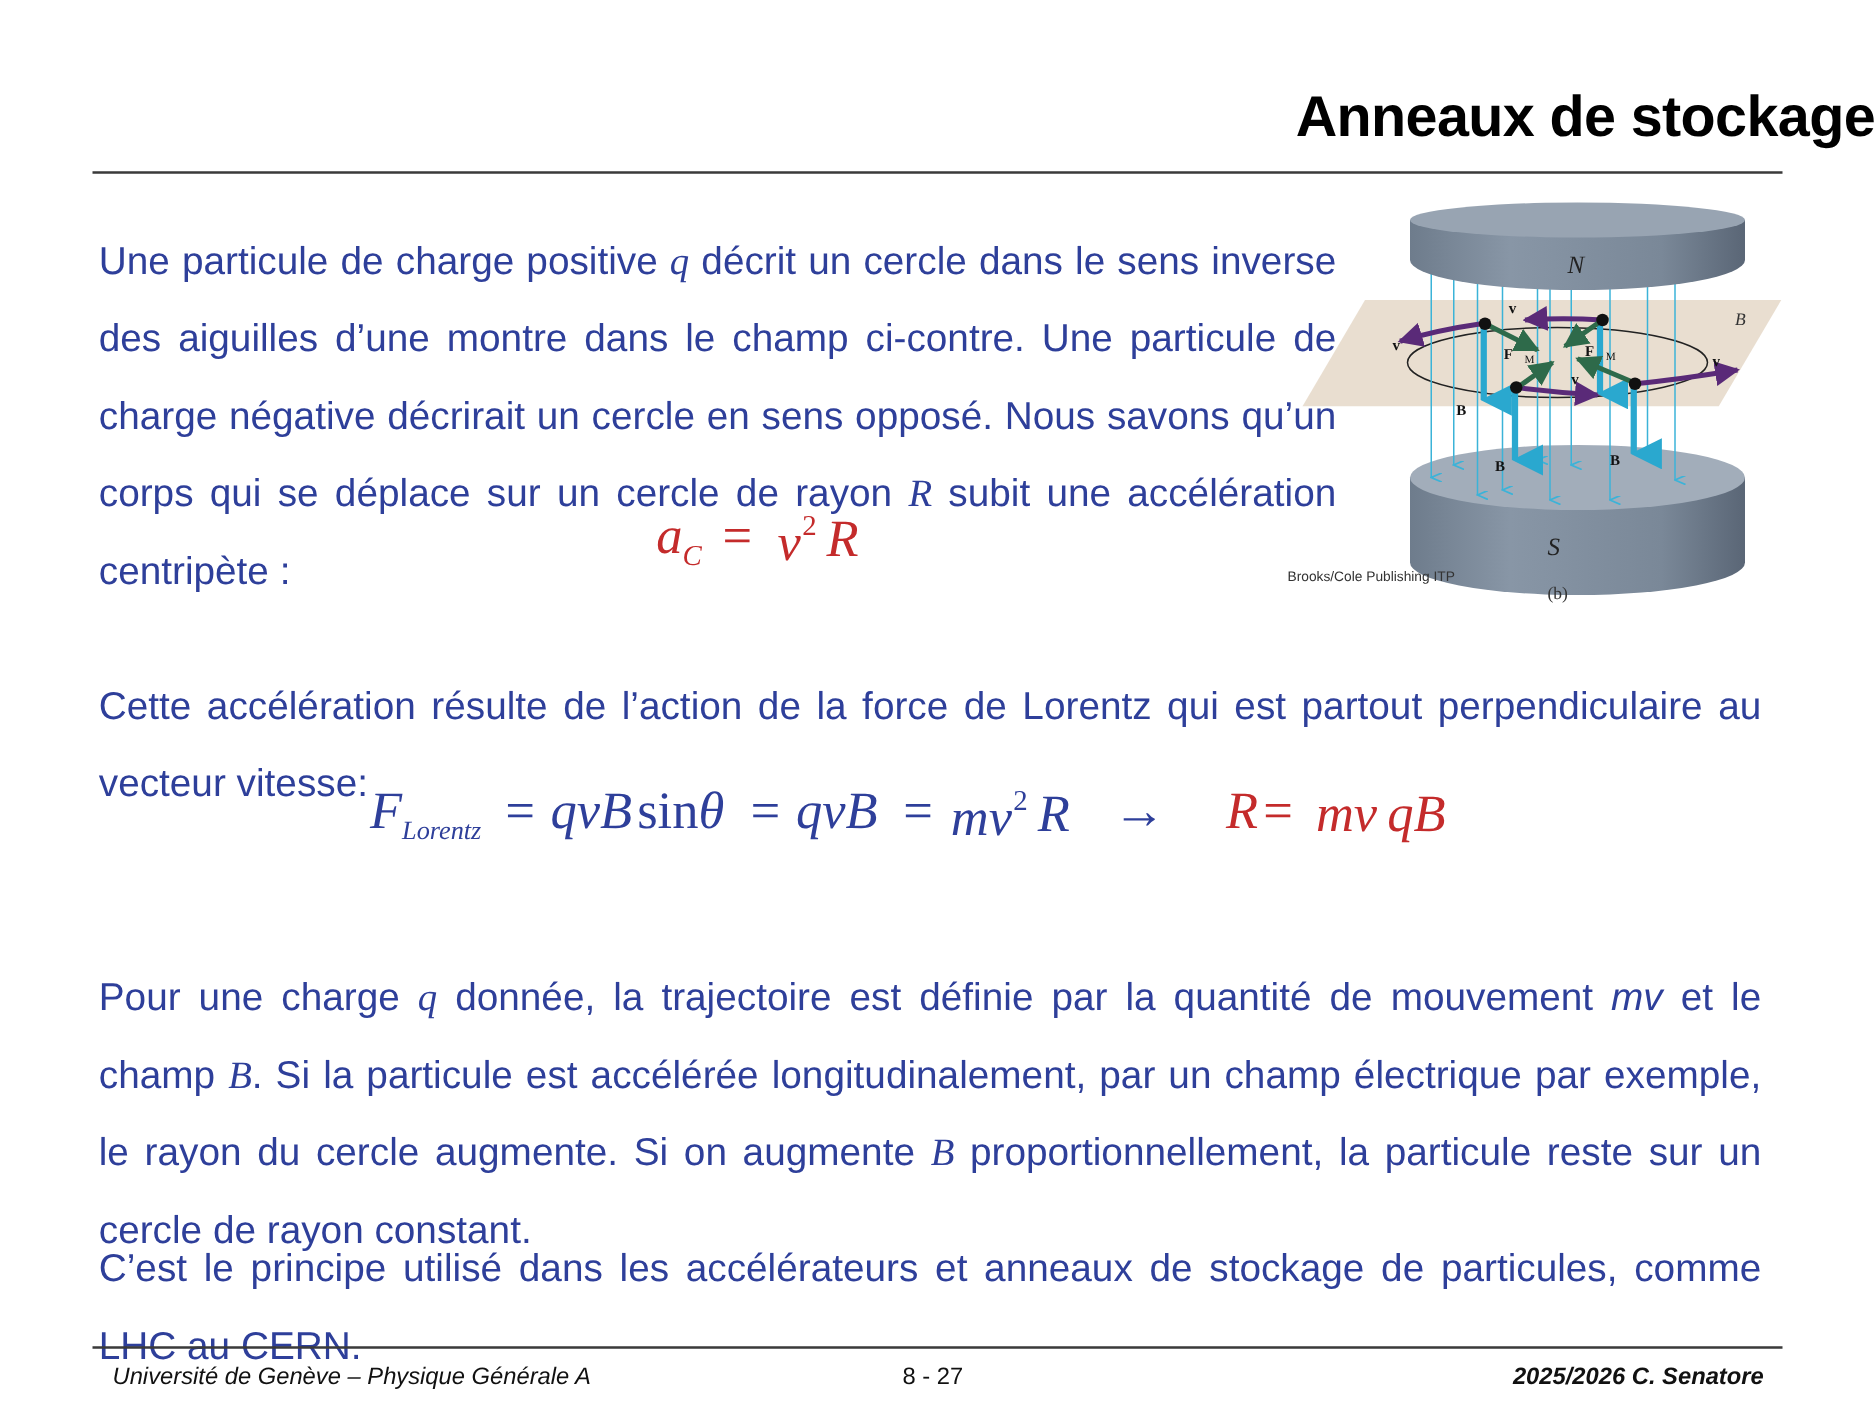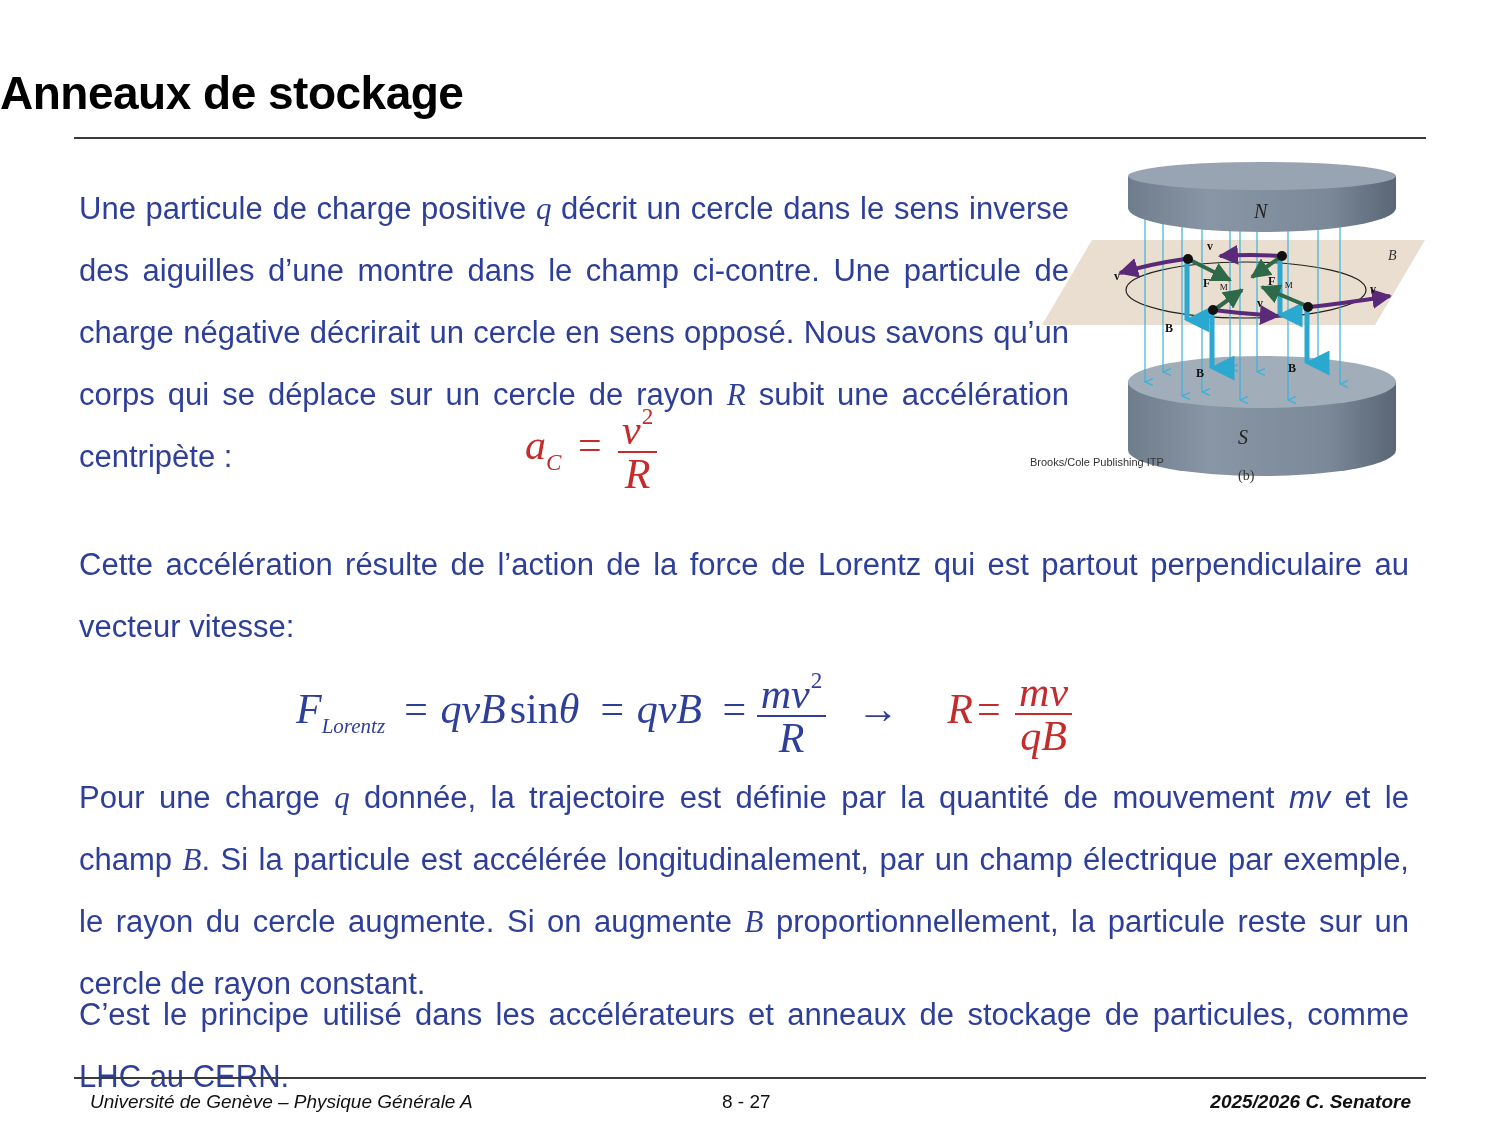--- a/index.html
+++ b/index.html
@@ -1,49 +1,49 @@
 <!DOCTYPE html>
 <html><head>
 <meta charset="utf-8">
 <style>
   * { margin: 0; padding: 0; box-sizing: border-box; }
   html, body { width: 1500px; height: 1125px; background: #ffffff; overflow: hidden; }
   body { position: relative; font-family: "Liberation Sans", sans-serif; }
 
   .title {
-    position: absolute; left: 0; top: 66px; width: 1500px; text-align: left;
+    position: absolute; left: 0; top: 66px; width: 1500px; text-align: right;
     font-family: "Liberation Sans", sans-serif; font-weight: bold; font-size: 46px;
     color: #000; letter-spacing: -0.5px;
   }
   .rule-top { position: absolute; left: 74px; top: 137px; width: 1352px; height: 2px; background: #3a3a3a; }
   .rule-bottom { position: absolute; left: 74px; top: 1077px; width: 1352px; height: 2px; background: #3a3a3a; }
 
   .para {
     position: absolute; color: #2e3f9a; font-size: 31px; line-height: 62px;
     text-align: justify; font-family: "Liberation Sans", sans-serif;
     transform-origin: left top;
   }
   .para .m { font-family: "Liberation Serif", serif; font-style: italic; }
   .p1 { left: 79px; top: 178px; width: 990px; text-align-last: left; }
   .p2 { left: 79px; top: 534px; width: 1330px; }
   .p3 { left: 79px; top: 767px; width: 1330px; }
   .p4 { left: 79px; top: 984px; width: 1330px; }
 
   .eq { position: absolute; font-family: "Liberation Serif", serif; font-style: italic; white-space: nowrap; }
   .red { color: #c42b2b; }
   .blue { color: #2e3f9a; }
-  .frac { display: inline-flex; flex-direction: column; align-items: center; vertical-align: middle; }
+  .frac { display: inline-flex; flex-direction: row; align-items: center; vertical-align: middle; }
   .frac .num, .frac .den { line-height: 1; padding: 0 4px; }
   .frac .bar { height: 2px; width: 100%; }
   .up { font-style: normal; }
   sup.s { font-style: normal; font-size: 0.55em; vertical-align: 0.85em; margin-left: 1px; }
   sub.s { font-size: 0.55em; vertical-align: -0.45em; }
 
   .eq1 { left: 525px; top: 405px; font-size: 42px; }
-  .eq2 { left: 296px; top: 625px; font-size: 42px; margin-top: 44px; }
+  .eq2 { left: 296px; top: 625px; font-size: 42px; }
 
   .figure { position: absolute; left: 1030px; top: 160px; width: 400px; height: 330px; }
   .credit { position: absolute; font-size: 11px; color: #333; font-family: "Liberation Sans", sans-serif; }
   .figlabel { position: absolute; font-size: 14px; color: #333; font-family: "Liberation Serif", serif; }
 
   .footer { position: absolute; top: 1091px; font-size: 19px; color: #111; font-family: "Liberation Sans", sans-serif; }
   .f-left { left: 90px; font-style: italic; }
   .f-center { left: 722px; }
   .f-right { right: 89px; font-style: italic; font-weight: bold; }
 </style>

